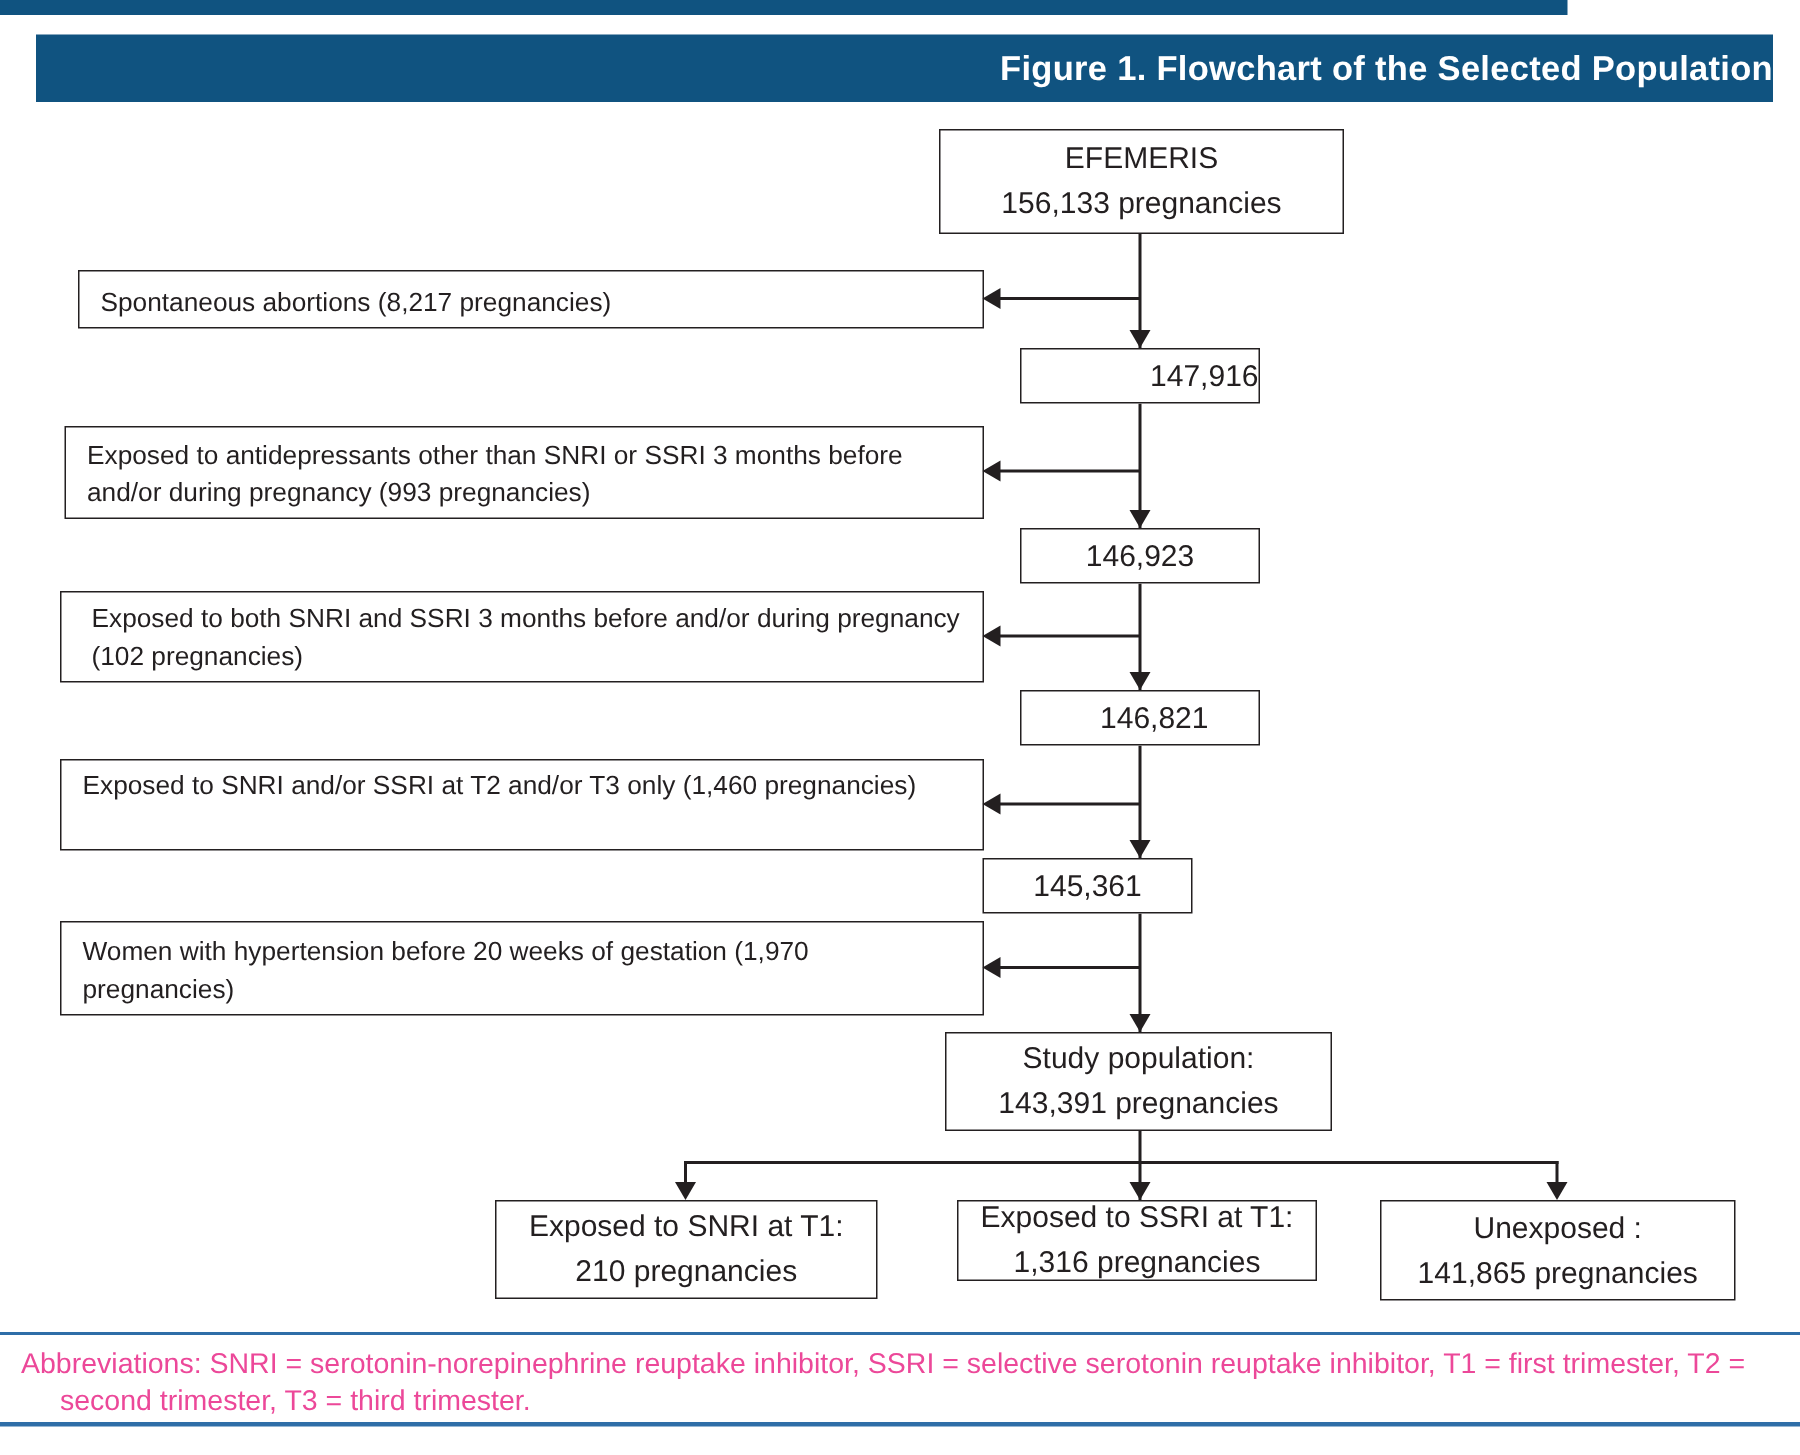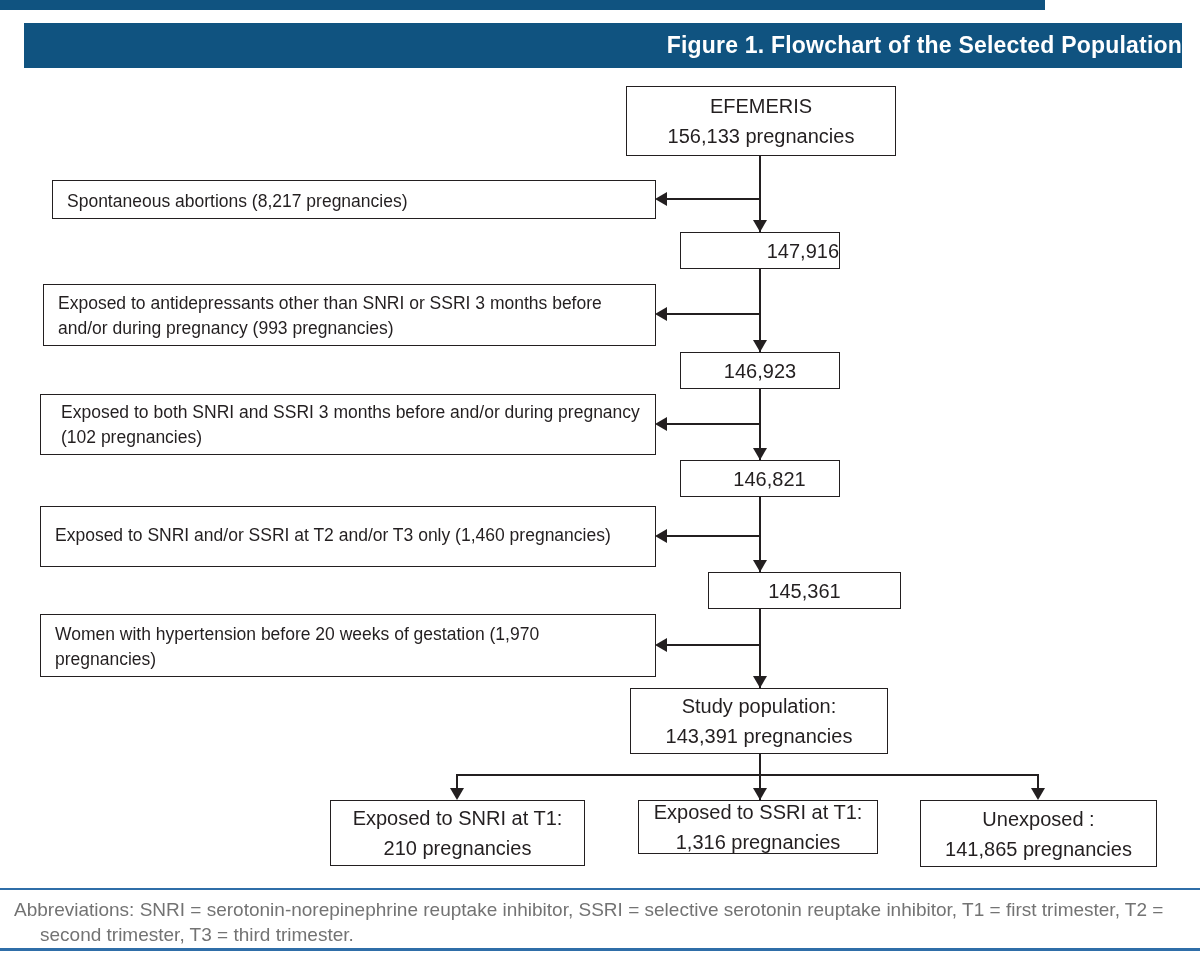--- a/index.html
+++ b/index.html
@@ -38,37 +38,37 @@
   }
   .center-box{
     display:flex;flex-direction:column;align-items:center;justify-content:center;
     text-align:center;line-height:1.5;
   }
   .excl{
     display:flex;align-items:flex-end;
     padding:5px 14px;
     font-size:17.5px;line-height:1.4;
   }
-  .excl.top-align{align-items:flex-start;padding-top:16px;}
+  .excl.top-align{align-items:flex-start;padding-top:4px;}
   .vline{position:absolute;width:2px;background:var(--ink);}
   .hline{position:absolute;height:2px;background:var(--ink);}
   .arr-down{
     position:absolute;width:0;height:0;
     border-left:7px solid transparent;border-right:7px solid transparent;
     border-top:12px solid var(--ink);
   }
   .arr-left{
     position:absolute;width:0;height:0;
     border-top:7px solid transparent;border-bottom:7px solid transparent;
     border-right:12px solid var(--ink);
   }
   .rule{position:absolute;left:0;width:1200px;background:var(--rule-blue);}
   .abbr{
     position:absolute;left:14px;top:897px;width:1168px;
-    font-size:19px;line-height:1.32;color:#737373;
+    font-size:19px;line-height:1.32;color:#ec4899;
     padding-left:26px;text-indent:-26px;box-sizing:border-box;
   }
 </style>
 </head>
 <body>
 
 <div id="canvas">
 
   <div class="top-strip"></div>
   <div class="title-bar">Figure 1. Flowchart of the Selected Population</div>
@@ -122,21 +122,21 @@
   <div class="box center-box" style="left:680px;top:460px;width:160px;height:37px;padding-left:19px;">
     <div>146,821</div>
   </div>
 
   <div class="box excl top-align" style="left:40px;top:506px;width:616px;height:61px;">
     <span>Exposed to SNRI and/or SSRI at T2 and/or T3 only (1,460 pregnancies)</span>
   </div>
   <div class="hline" style="left:665px;top:535px;width:95px;"></div>
   <div class="arr-left" style="left:655px;top:529px;"></div>
 
-  <div class="box center-box" style="left:708px;top:572px;width:193px;height:37px;">
+  <div class="box center-box" style="left:655px;top:572px;width:140px;height:37px;">
     <div>145,361</div>
   </div>
 
   <div class="box excl" style="left:40px;top:614px;width:616px;height:63px;">
     <span>Women with hypertension before 20 weeks of gestation (1,970 pregnancies)</span>
   </div>
   <div class="hline" style="left:665px;top:644px;width:95px;"></div>
   <div class="arr-left" style="left:655px;top:638px;"></div>
 
   <div class="box center-box" style="left:630px;top:688px;width:258px;height:66px;">

